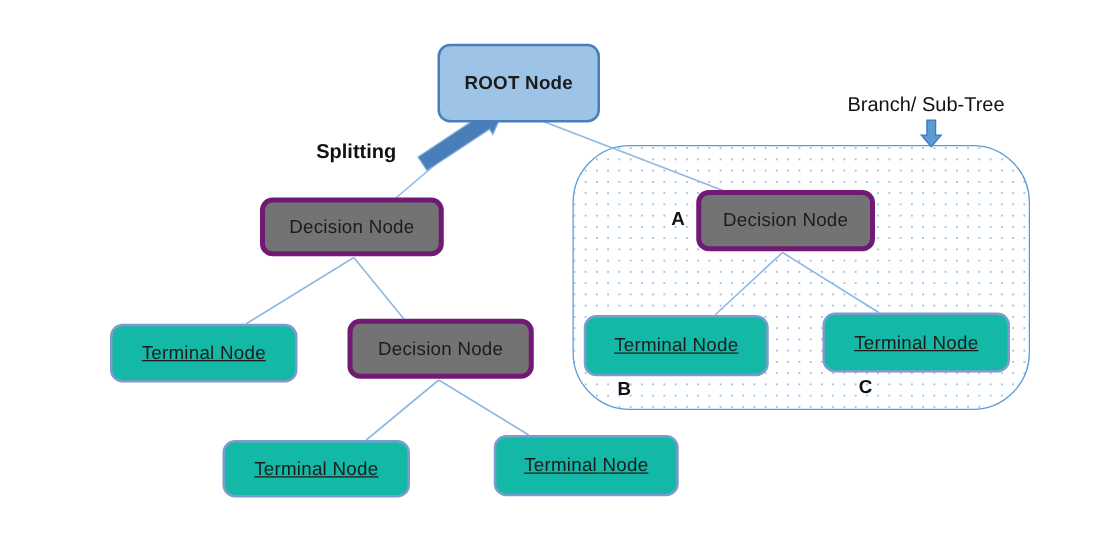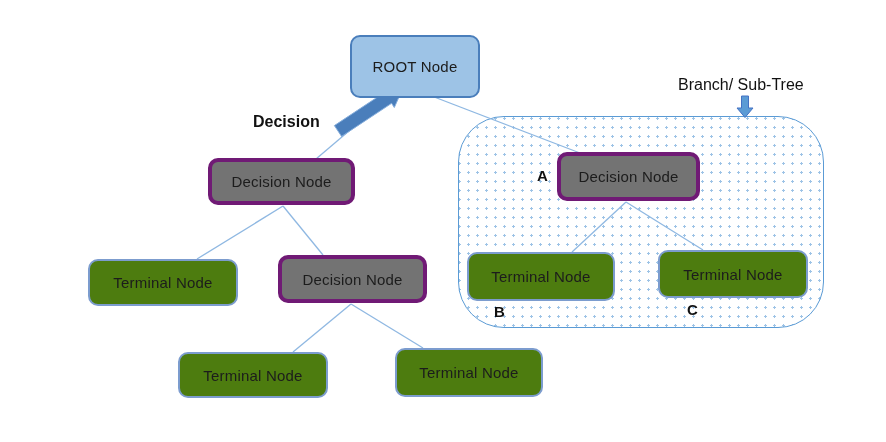--- a/index.html
+++ b/index.html
@@ -52,38 +52,39 @@
   }
   .node.root {
     background: #9dc3e6;
     border: 2px solid #4a7ebb;
   }
   .node.decision {
     background: #737373;
     border: 4px solid #701a75;
   }
   .node.terminal {
-    background: #4d7c0f;
+    background: #14b8a6;
     border: 2px solid #7c9cce;
+    text-decoration: underline;
   }
   
   .annotation {
     position: absolute;
     color: #111111;
     z-index: 4;
     white-space: nowrap;
   }
   .annotation.bold { font-weight: bold; }
   #splitting-label   { left: 253px; top: 113px; font-size: 16px; }
   #branch-label      { left: 678px; top: 76px;  font-size: 16px; }
   #label-a           { left: 537px; top: 167px; font-size: 15px; }
   #label-b           { left: 494px; top: 303px; font-size: 15px; }
   #label-c           { left: 687px; top: 301px; font-size: 15px; }
   
-  #node-root             { left: 350px; top: 35px;  width: 130px; height: 63px; }
+  #node-root             { left: 350px; top: 35px;  width: 130px; height: 63px; font-weight: bold; }
   #node-decision-left    { left: 208px; top: 158px; width: 147px; height: 47px; }
   #node-terminal-left    { left: 88px;  top: 259px; width: 150px; height: 47px; }
   #node-decision-mid     { left: 278px; top: 255px; width: 149px; height: 48px; }
   #node-terminal-mid     { left: 178px; top: 352px; width: 150px; height: 46px; }
   #node-terminal-right   { left: 395px; top: 348px; width: 148px; height: 49px; }
   #node-subtree-decision { left: 557px; top: 152px; width: 143px; height: 49px; }
   #node-subtree-term-b   { left: 467px; top: 252px; width: 148px; height: 49px; }
   #node-subtree-term-c   { left: 658px; top: 250px; width: 150px; height: 48px; }
 </style>
 </head>
@@ -129,21 +130,21 @@
   <div class="node terminal" id="node-terminal-mid">Terminal Node</div>
 
   <div class="node terminal" id="node-terminal-right">Terminal Node</div>
 
   <div class="node decision" id="node-subtree-decision">Decision Node</div>
 
   <div class="node terminal" id="node-subtree-term-b">Terminal Node</div>
 
   <div class="node terminal" id="node-subtree-term-c">Terminal Node</div>
 
-  <div class="annotation bold" id="splitting-label">Decision</div>
+  <div class="annotation bold" id="splitting-label">Splitting</div>
 
   <div class="annotation" id="branch-label">Branch/ Sub-Tree</div>
 
   <div class="annotation bold" id="label-a">A</div>
 
   <div class="annotation bold" id="label-b">B</div>
 
   <div class="annotation bold" id="label-c">C</div>
 
 </div>

